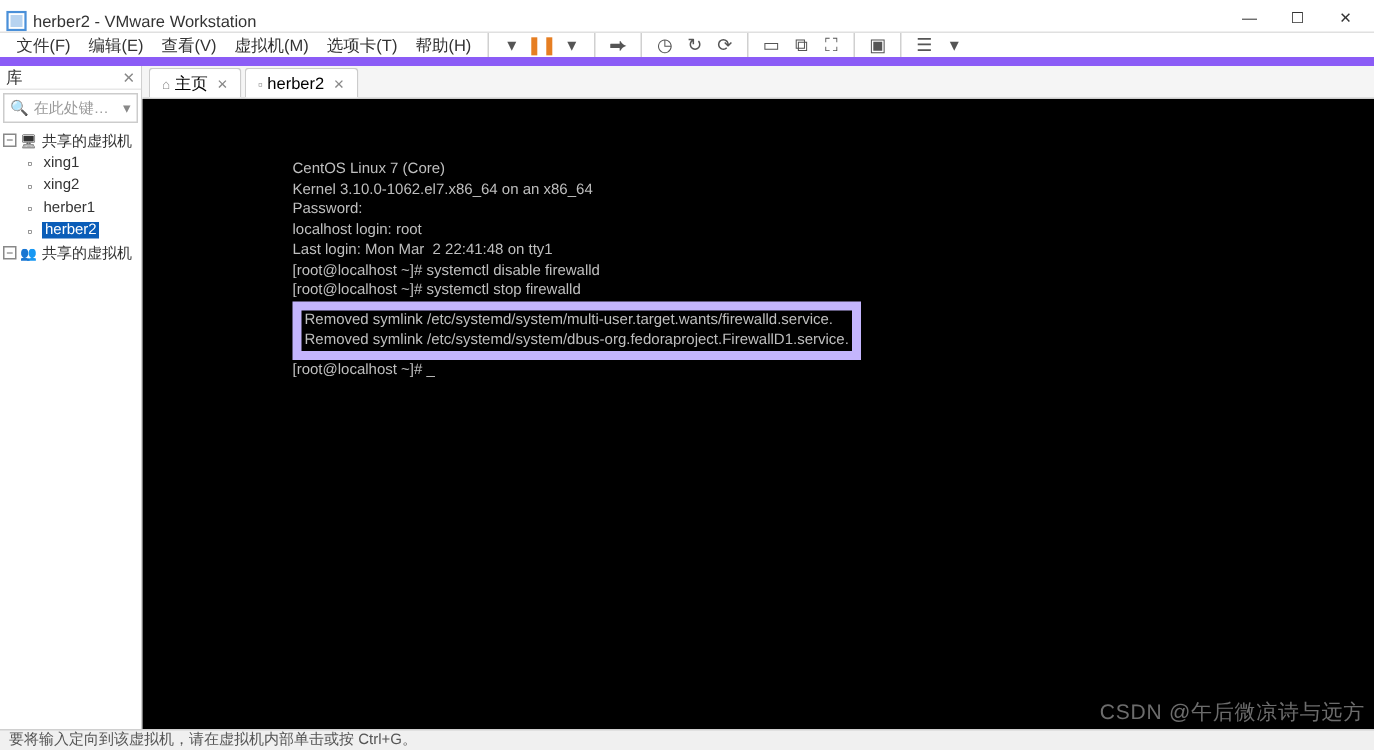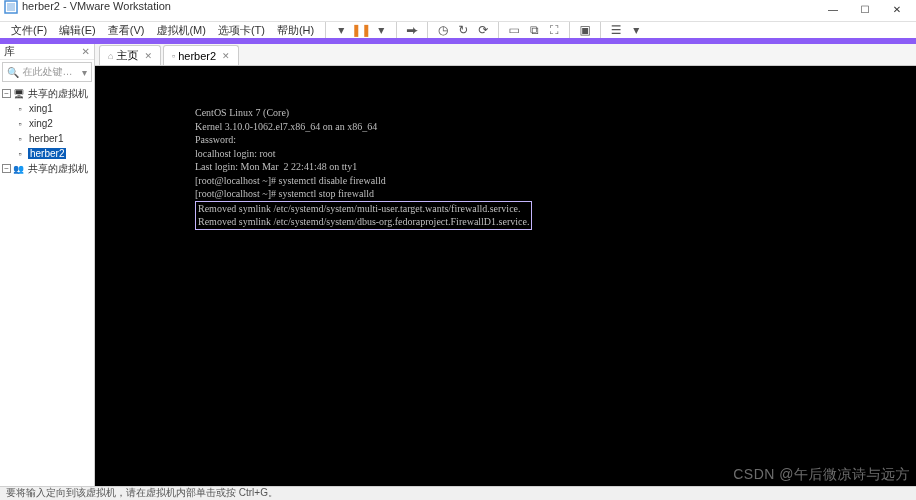--- a/index.html
+++ b/index.html
@@ -1,17 +1,17 @@
 <!DOCTYPE html>
 <html><head>
 <meta charset="utf-8">
 <style>
 *{margin:0;padding:0;box-sizing:border-box;font-family:"Microsoft YaHei","SimSun",sans-serif}
 body{width:916px;height:500px;background:#f0f0f0;overflow:hidden;position:relative}
-.title-bar{height:22px;background:#fff;display:flex;align-items:flex-start;padding:0 4px;font-size:11px;color:#333;border-bottom:1px solid #e0e0e0}
+.title-bar{height:22px;background:#fff;display:flex;align-items:flex-end;padding:0 4px;font-size:11px;color:#333;border-bottom:1px solid #e0e0e0}
 .title-bar .icon{width:14px;height:14px;margin-right:4px;display:inline-flex;align-items:center;justify-content:center}
 .win-controls{margin-left:auto;display:flex;gap:2px}
 .win-btn{width:30px;height:18px;display:flex;align-items:center;justify-content:center;font-size:10px;cursor:pointer}
 .menu-bar{height:22px;background:#fff;display:flex;align-items:center;padding:0 6px;font-size:11px;color:#333;gap:2px;border-bottom:6px solid #8b5cf6}
 .menu-item{padding:2px 5px;cursor:pointer}
 .menu-sep{width:1px;height:16px;background:#d0d0d0;margin:0 4px}
 .tool-icon{width:18px;height:18px;display:inline-flex;align-items:center;justify-content:center;font-size:12px;color:#555;cursor:pointer}
 .tool-icon.orange{color:#e67e22}
 .body-area{display:flex;height:calc(100% - 44px - 14px)}
 .sidebar{width:95px;background:#fff;border-right:1px solid #d0d0d0;display:flex;flex-direction:column}
@@ -24,22 +24,22 @@
 .tree-icon{width:12px;height:12px;margin-right:2px;display:inline-flex;align-items:center;justify-content:center;font-size:9px}
 .tree-node.sel .label{background:#0a5db8;color:#fff;padding:0 2px}
 .tree-node .label{padding:0 1px}
 .indent1{padding-left:14px}
 .main{flex:1;display:flex;flex-direction:column;background:#fff}
 .tabs{height:22px;background:#f5f5f5;border-bottom:1px solid #ccc;display:flex;align-items:flex-end;padding-left:4px}
 .tab{height:20px;padding:0 8px;font-size:11px;display:flex;align-items:center;gap:3px;border:1px solid #ccc;border-bottom:none;background:#fff;margin-right:2px;border-radius:3px 3px 0 0;cursor:pointer}
 .tab .ti{font-size:9px;color:#888}
 .tab .tx{font-size:9px;color:#888;margin-left:3px}
 .terminal{flex:1;background:#000;color:#bfbfbf;font-family:"Consolas","Courier New",monospace;font-size:10px;line-height:1.35;padding:40px 0 0 100px;position:relative;overflow:hidden}
-.terminal pre{white-space:pre;font-family:Liberation Serif, serif}
-.red-box{border:1px solid #c4b5fd;padding:0 2px;display:inline-block}
+.terminal pre{white-space:pre;font-family:Liberation Sans, sans-serif}
+.red-box{border:6px solid #c4b5fd;padding:0 2px;display:inline-block}
 .status{position:absolute;bottom:0;left:0;right:0;height:14px;background:#f0f0f0;border-top:1px solid #d0d0d0;font-size:10px;color:#555;display:flex;align-items:flex-end;padding:0 6px}
 .watermark{position:absolute;right:6px;bottom:16px;font-size:14px;color:rgba(180,180,180,.6);letter-spacing:.5px}
 </style>
 </head>
 <body>
 
 <div class="title-bar">
   <span class="icon">
     <svg width="14" height="14" viewBox="0 0 14 14">
         <rect x="1" y="1" width="12" height="12" fill="none" stroke="#4a90d9" stroke-width="1.5"></rect>
@@ -142,20 +142,21 @@
 <pre></pre>
 <pre>Password:</pre>
 <pre>localhost login: root</pre>
 <pre>Last login: Mon Mar  2 22:41:48 on tty1</pre>
 <pre>[root@localhost ~]# systemctl disable firewalld</pre>
 <pre>[root@localhost ~]# systemctl stop firewalld</pre>
 <div class="red-box">
 <pre>Removed symlink /etc/systemd/system/multi-user.target.wants/firewalld.service.</pre>
 <pre>Removed symlink /etc/systemd/system/dbus-org.fedoraproject.FirewallD1.service.</pre>
 </div>
+<pre>[root@localhost ~]# _</pre>
     </div>
   </div>
 </div>
 
 <div class="status">
   <span>要将输入定向到该虚拟机，请在虚拟机内部单击或按 Ctrl+G。</span>
 </div>
 
 <div class="watermark">CSDN @午后微凉诗与远方</div>
 

